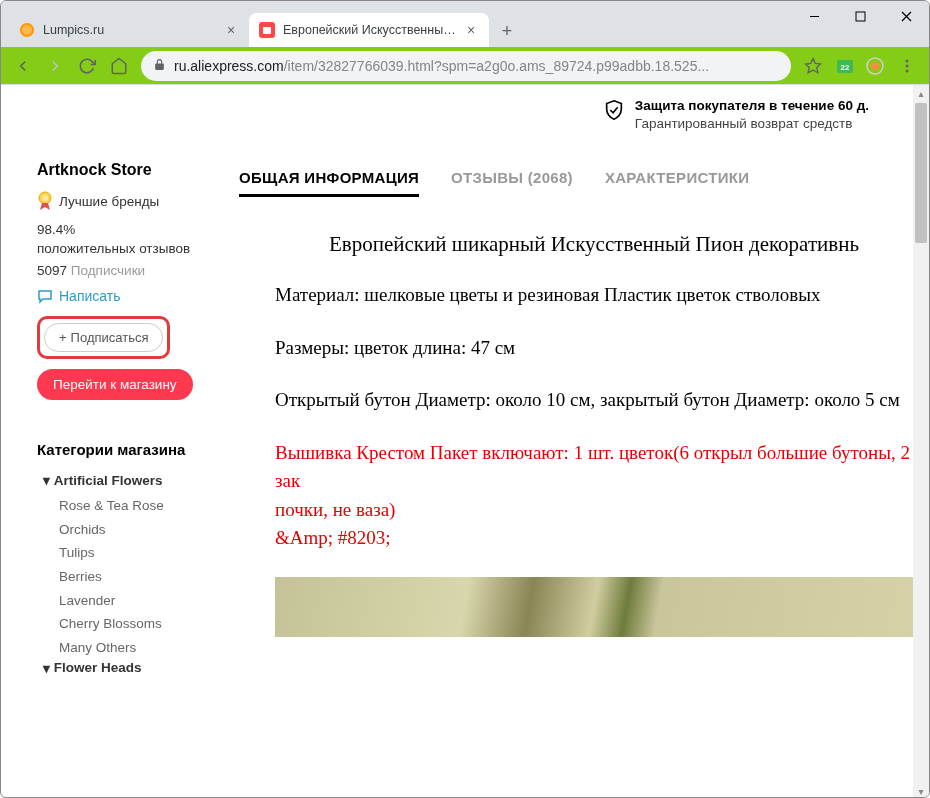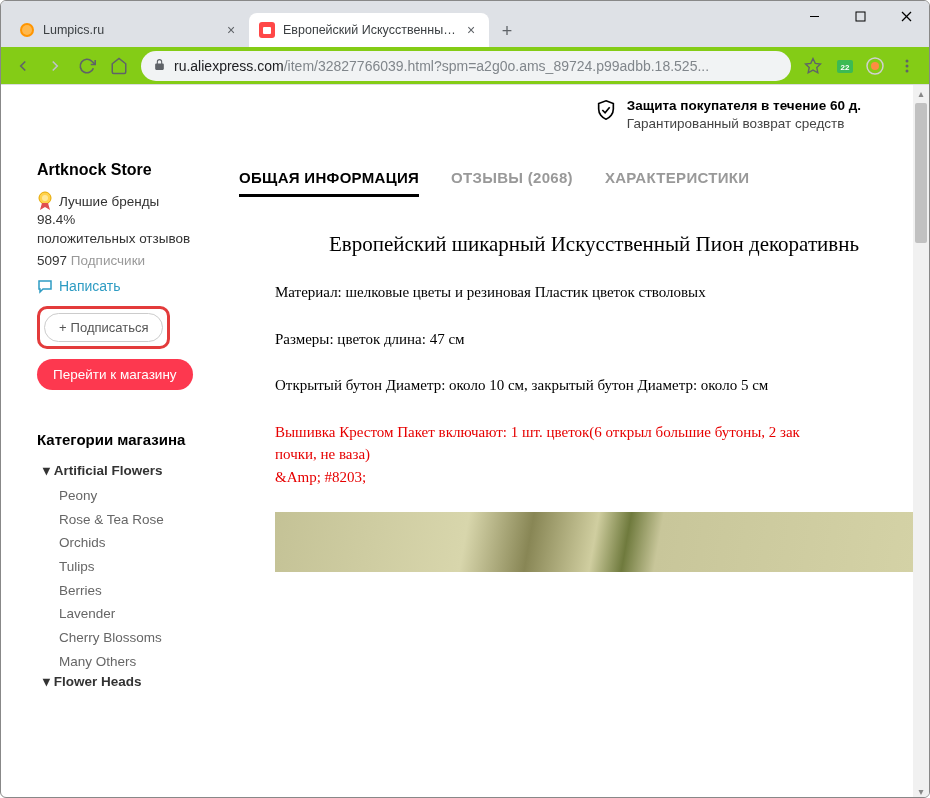--- a/index.html
+++ b/index.html
@@ -25,32 +25,32 @@
 .url-bar { flex: 1; height: 30px; background: #f1f3f4; border-radius: 15px; display: flex; align-items: center; padding: 0 12px; margin: 0 6px; font-size: 14px; color: #5f6368; overflow: hidden; }
 .url-bar .lock { margin-right: 8px; color: #5f6368; font-size: 13px; }
 .url-bar .domain { color: #202124; }
 .url-bar .path { color: #80868b; white-space: nowrap; }
 .toolbar .ext-icons { display: flex; align-items: center; gap: 10px; padding: 0 6px; }
 .ext-icon { width: 20px; height: 20px; display: flex; align-items: center; justify-content: center; }
 
 
 .page { height: calc(798px - 46px - 38px); position: relative; display: flex; overflow: hidden; }
 .page-scroll { flex: 1; overflow: hidden; display: flex; flex-direction: column; }
-.top-strip { padding: 12px 12px 28px; display: flex; justify-content: flex-end; }
+.top-strip { padding: 12px 4px 28px; display: flex; justify-content: flex-end; }
 .protection { display: flex; align-items: flex-start; gap: 10px; padding-right: 40px; }
 .protection .shield { width: 22px; height: 22px; margin-top: 2px; }
 .protection .lines { font-size: 13.5px; line-height: 1.35; }
 .protection .line1 { font-weight: 700; color: #000; }
 .protection .line2 { color: #444; }
 
 .content-row { display: flex; gap: 16px; padding: 0 0 0 36px; align-items: flex-start; }
 .sidebar { width: 186px; flex-shrink: 0; }
 .store-box { padding-bottom: 16px; }
 .store-name { font-weight: 700; font-size: 16px; color: #000; margin-bottom: 12px; }
-.badge-row { display: flex; align-items: center; gap: 6px; font-size: 13.5px; color: #333; }
+.badge-row { display: flex; align-items: center; gap: 6px; font-size: 13.5px; color: #333; margin-bottom: 10px; }
 .ribbon { width: 16px; height: 20px; }
 .rating { font-size: 13.5px; color: #333; line-height: 1.4; margin-bottom: 4px; }
 .followers-row { font-size: 13.5px; color: #333; margin-bottom: 10px; }
 .followers-row .grey { color: #999; }
 .write-link { display: flex; align-items: center; gap: 6px; color: #2e9cc3; font-size: 14px; margin-bottom: 12px; }
 .write-link .bubble { width: 16px; height: 16px; }
 
 .subscribe-wrap { border: 3px solid #e33b3b; border-radius: 10px; padding: 4px; display: inline-block; margin-bottom: 10px; }
 .subscribe-btn { border: 1px solid #ccc; border-radius: 18px; padding: 6px 14px; font-size: 13px; color: #555; background: #fff; display: flex; align-items: center; gap: 4px; }
 .goto-store { background: #fd384f; color: #fff; border: none; border-radius: 18px; padding: 8px 16px; font-size: 13.5px; display: inline-block; }
@@ -60,21 +60,21 @@
 .cat-header { display: flex; align-items: center; gap: 4px; font-weight: 700; font-size: 13.5px; color: #333; margin-bottom: 6px; padding-left: 6px; }
 .cat-list { list-style: none; padding-left: 22px; }
 .cat-list li { font-size: 13.5px; color: #666; line-height: 1.75; }
 
 .main { flex: 1; min-width: 0; }
 .tabs-nav { display: flex; gap: 32px; border-bottom: 1px solid transparent; margin-bottom: 4px; }
 .tabs-nav .tab-item { font-size: 15px; font-weight: 700; color: #999; padding: 8px 0; letter-spacing: 0.3px; }
 .tabs-nav .tab-item.active { color: #000; border-bottom: 3px solid #000; }
 .product-desc { padding: 30px 0 0; font-family: Georgia, 'Times New Roman', serif; margin-left: 36px; }
 .product-desc h2 { font-size: 21px; font-weight: 400; color: #000; text-align: center; margin-bottom: 24px; white-space: nowrap; overflow: hidden; }
-.product-desc p { font-size: 15px; color: #000; margin-bottom: 24px; line-height: 1.5; }
+.product-desc p { font-size: 19px; color: #000; margin-bottom: 24px; line-height: 1.5; }
 .product-desc p.red { color: #e60000; }
 .prod-image { width: 100%; height: 60px; background: linear-gradient(100deg, #c4c296 0%, #d8d6ac 30%, #888655 40%, #d0cea0 50%, #6f7a3d 55%, #c8c69a 60%, #d4d2a6 100%); margin-top: 8px; }
 
 .v-scrollbar { width: 16px; background: #f1f1f1; height: 100%; position: relative; flex-shrink: 0; }
 .v-scrollbar .arrow { height: 16px; display: flex; align-items: center; justify-content: center; color: #888; font-size: 10px; }
 .v-scrollbar .thumb { position: absolute; left: 2px; right: 2px; top: 18px; height: 140px; background: #c1c1c1; border-radius: 2px; }
 </style>
 </head>
 <body>
 
@@ -228,21 +228,20 @@
           <div><button class="goto-store">Перейти к магазину</button></div>
         </div>
 
         <div class="categories-box">
           <div class="cat-title">Категории магазина</div>
           <div class="cat-header">
             <span>▾</span>
             <span>Artificial Flowers</span>
           </div>
           <ul class="cat-list">
-            <li>Peony</li>
             <li>Rose &amp; Tea Rose</li>
             <li>Orchids</li>
             <li>Tulips</li>
             <li>Berries</li>
             <li>Lavender</li>
             <li>Cherry Blossoms</li>
             <li>Many Others</li>
           </ul>
           <div class="cat-header">
             <span>▾</span>

